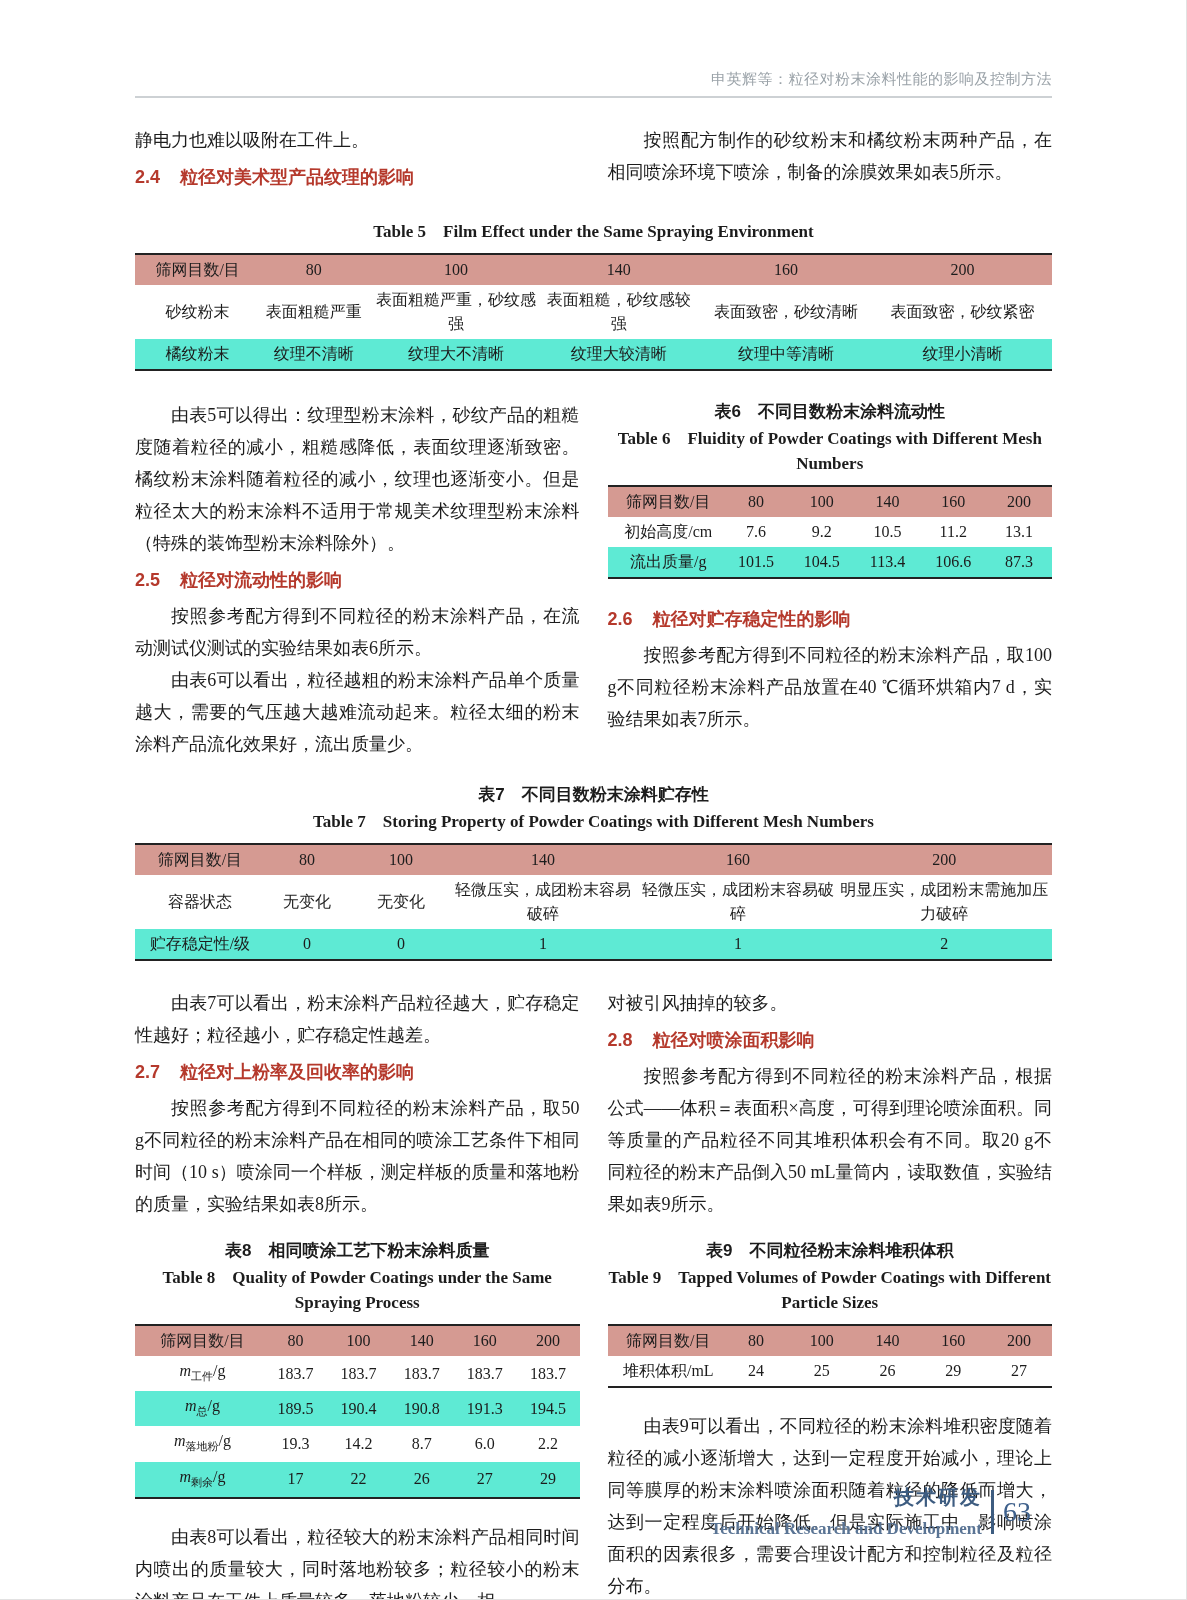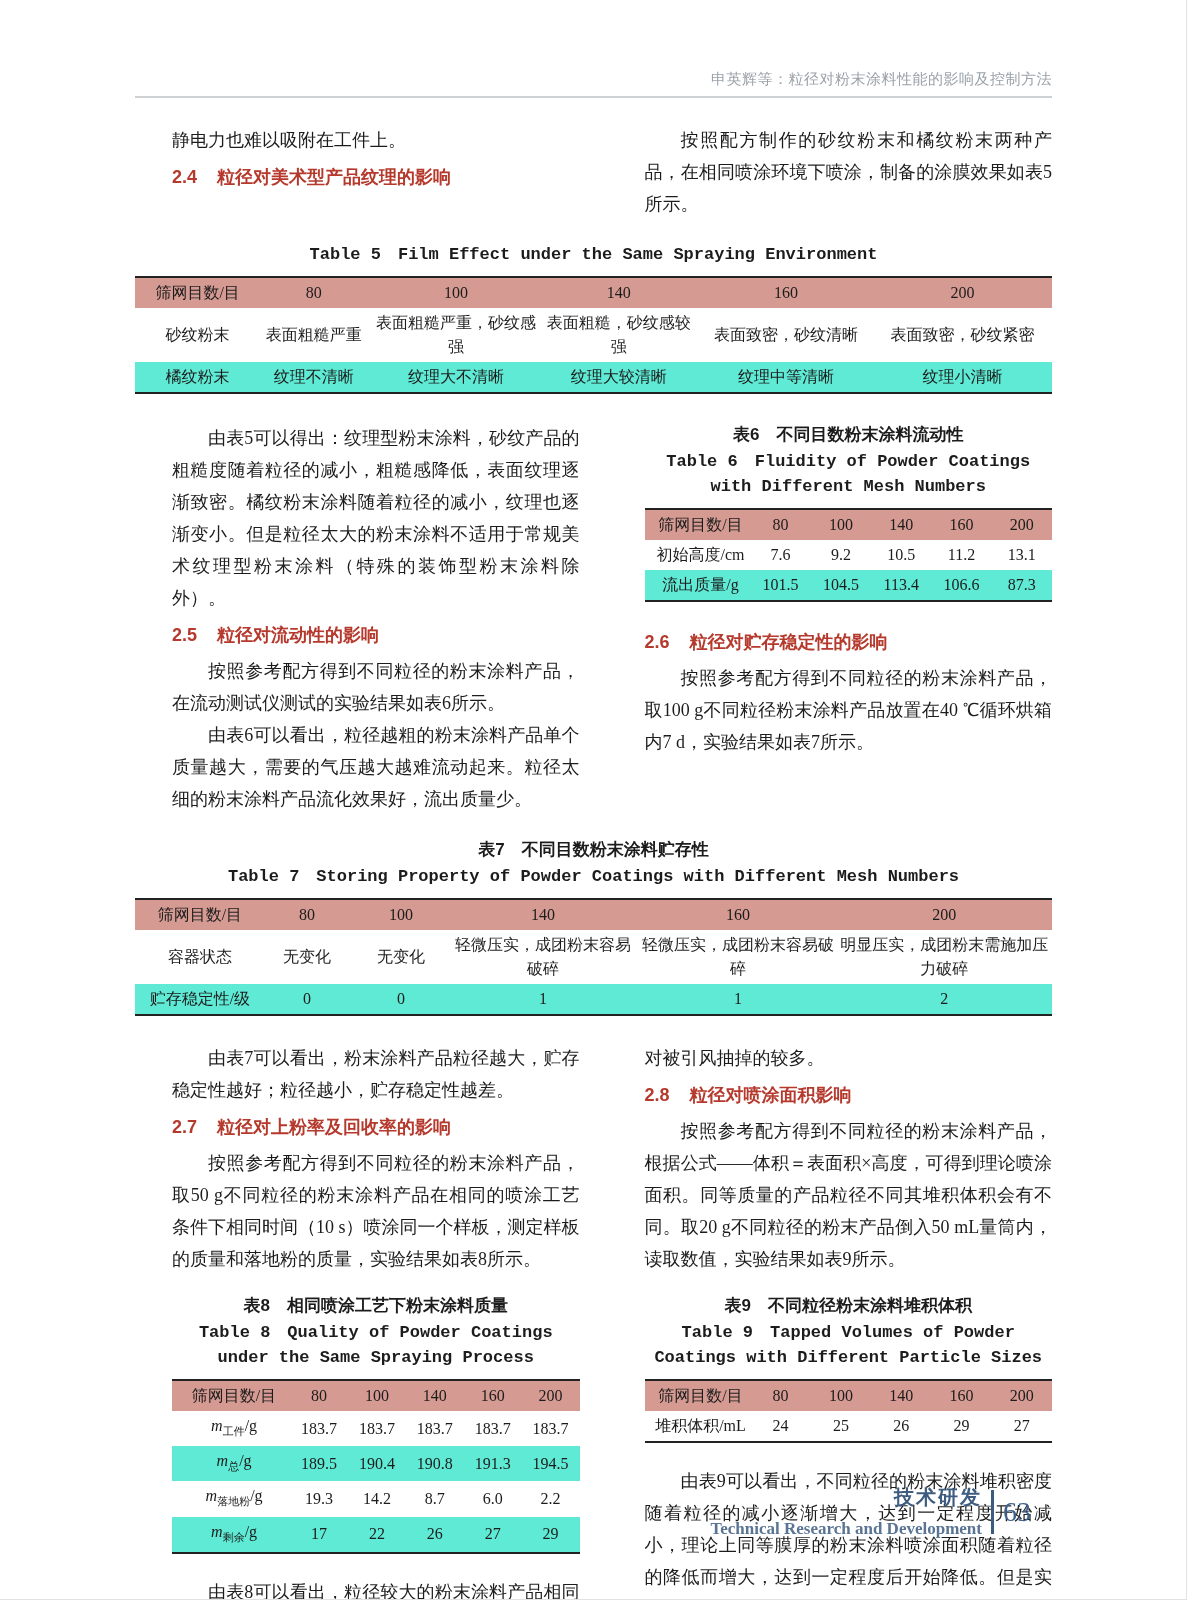--- a/index.html
+++ b/index.html
@@ -8,38 +8,38 @@
     font-family:"Liberation Serif", serif;color:#1c1c1c;box-sizing:border-box;
     border-right:1px solid #e2e2e2;border-bottom:1px solid #e2e2e2;overflow:hidden;
   }
   .content{margin:0 134px 0 135px;}
   .running-head{
     padding-top:70px;text-align:right;
     font-family:"Liberation Sans", sans-serif;font-size:15px;color:#9aa2a8;letter-spacing:.5px;
   }
   .head-rule{border-bottom:2px solid #cdd1d4;margin-top:7px;}
   .two-col{display:flex;gap:28px;}
-  .col{flex:1;min-width:0;margin-left:37px;}
+  .col{flex:1;min-width:0;}
   p.body{font-size:18px;line-height:32px;text-align:justify;margin:0;text-indent:2em;}
   p.noindent{text-indent:0;}
   h3.red{
     font-family:"Liberation Sans", sans-serif;font-weight:bold;color:#b5392c;
     font-size:18px;margin:5px 0 4px 0;line-height:32px;
   }
   h3.red .num{margin-right:20px;}
   .secA{margin-top:26px;}
   .secB{margin-top:28px;}
   .secC{margin-top:26px;}
   .tbl-block{margin-top:22px;}
   .tbl-title-zh{
     text-align:center;font-family:"Liberation Sans", sans-serif;font-weight:bold;
     font-size:17px;line-height:25px;
   }
   .tbl-title-en{
-    text-align:center;font-family:Liberation Mono, monospace;font-weight:bold;
+    text-align:center;font-family:Liberation Serif, serif;font-weight:bold;
     font-size:17px;line-height:25px;margin-top:2px;
   }
   table.datatable{
     width:100%;border-collapse:collapse;margin-top:9px;
     border-top:2px solid #222;border-bottom:2px solid #222;
     font-size:16px;line-height:24px;
   }
   table.datatable td{padding:3px 2px;}
   table.datatable tr.hdr td{background:#d59a92;}
   table.datatable tr.alt td{background:#5eead4;}

